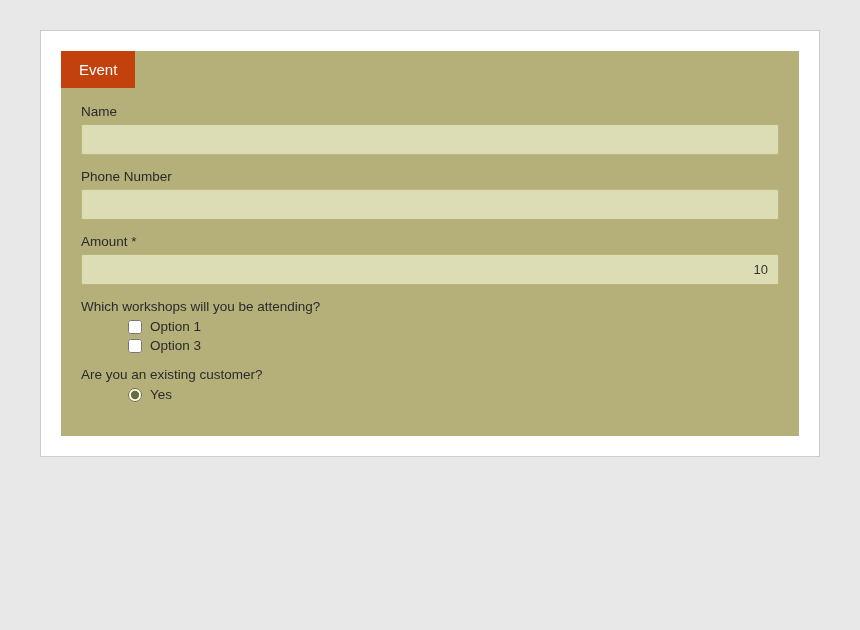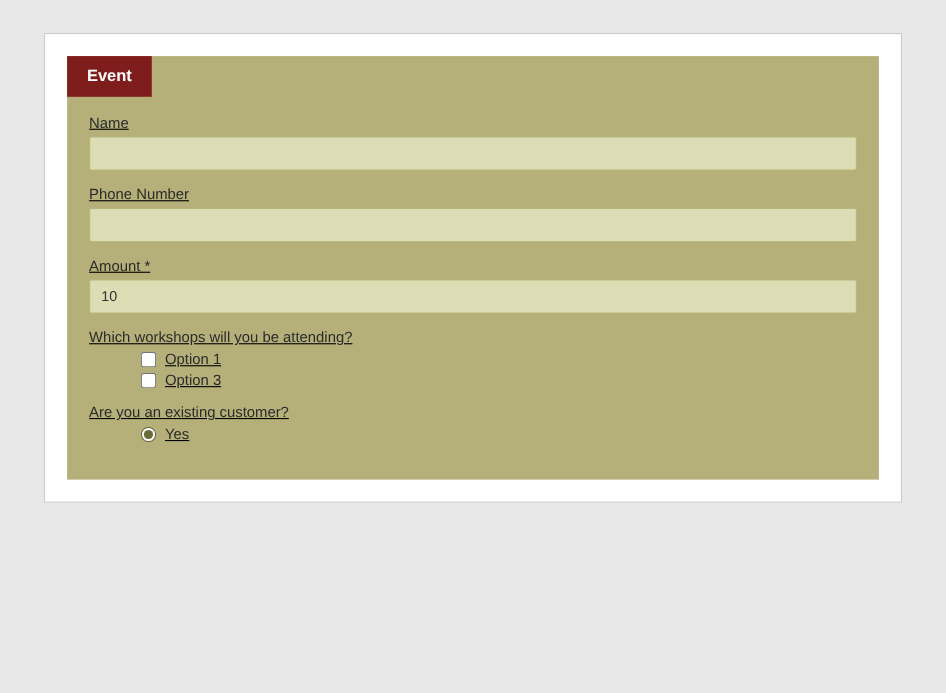--- a/index.html
+++ b/index.html
@@ -27,54 +27,54 @@
       margin-top: 10px;
     }
 
     .form-container {
       background-color: #b5b07a;
       padding: 0;
       width: 100%;
     }
 
     .form-title-tab {
-      background-color: #7f1d1d;
+      background-color: #c2410c;
       color: #ffffff;
-      font-weight: bold;
+      font-weight: normal;
       font-size: 15px;
       padding: 10px 18px;
       display: inline-block;
       text-align: right;
     }
 
     .form-body {
       padding: 16px 20px 20px 20px;
     }
 
     .field-group {
       margin-bottom: 14px;
-      text-decoration: underline;
     }
 
     .field-label {
       display: block;
       color: #2a2a2a;
       margin-bottom: 5px;
       font-size: 13.5px;
     }
 
     .text-input {
       width: 100%;
       padding: 7px 10px;
       background-color: #ddddb5;
       border: 1px solid #b8b87a;
       border-radius: 2px;
       font-size: 13px;
       color: #333;
       outline: none;
+      text-align: right;
     }
 
     .checkbox-group,
     .radio-group {
       margin-top: 4px;
     }
 
     .checkbox-item,
     .radio-item {
       display: flex;

